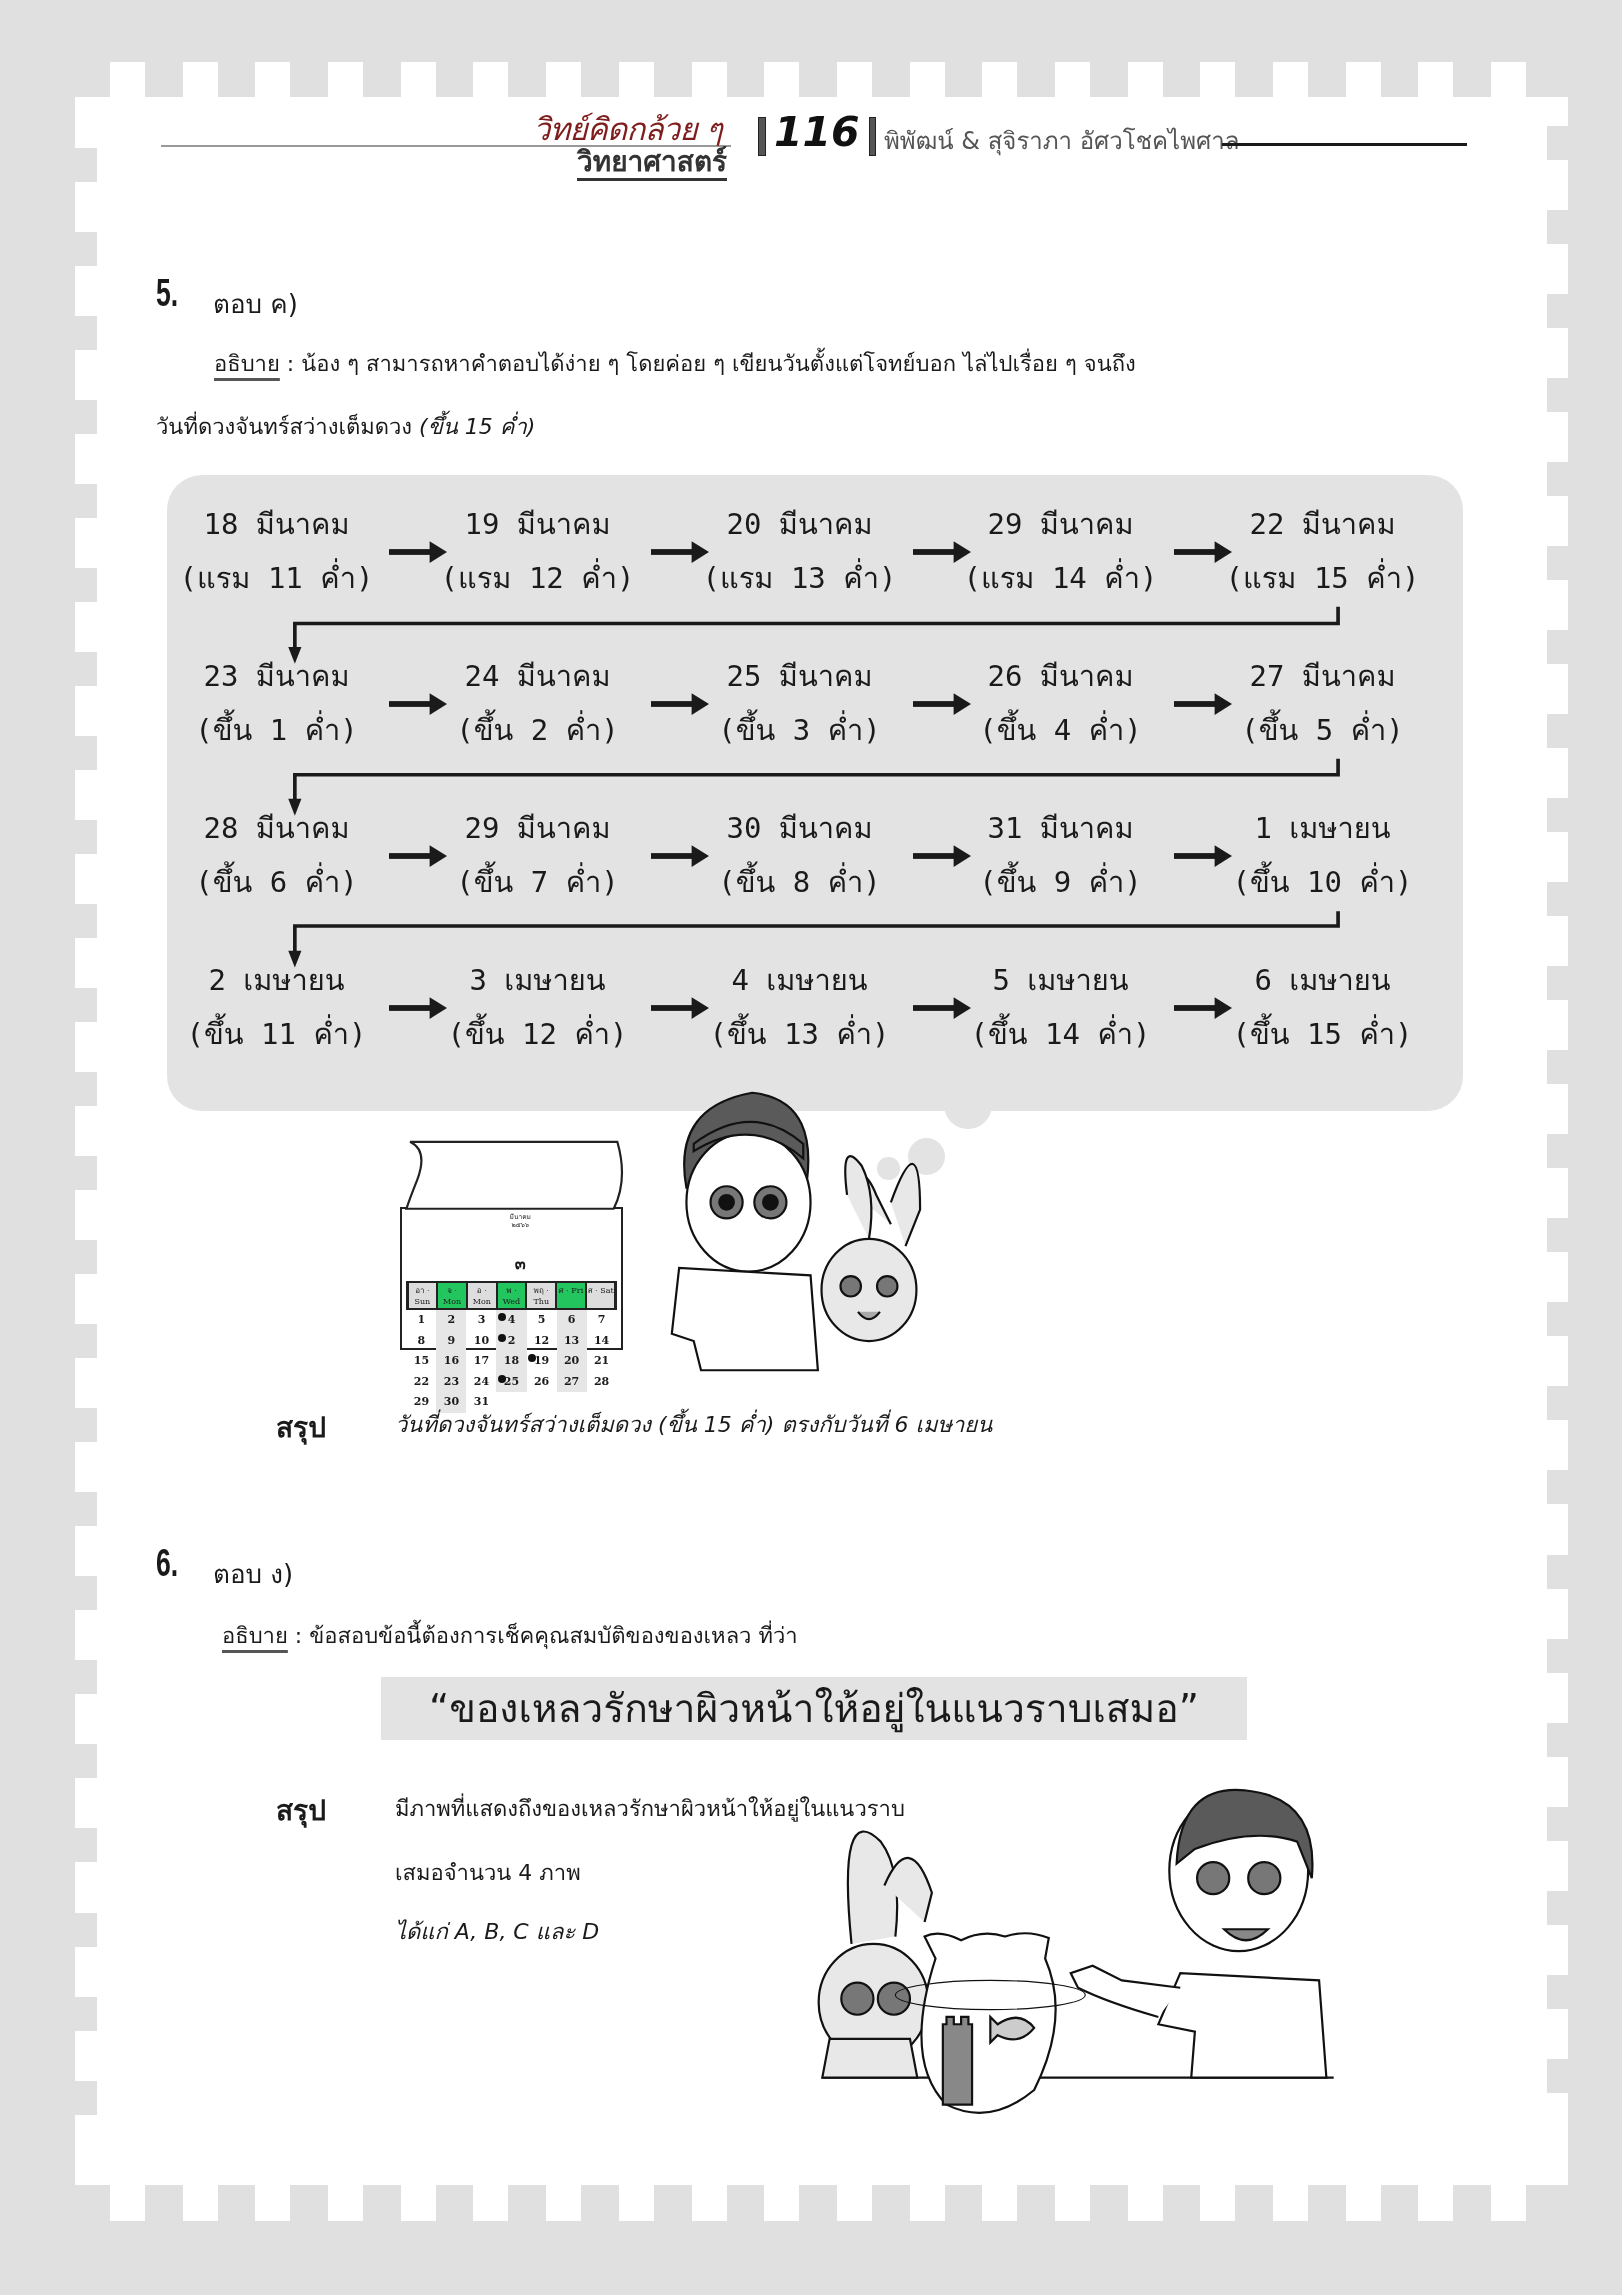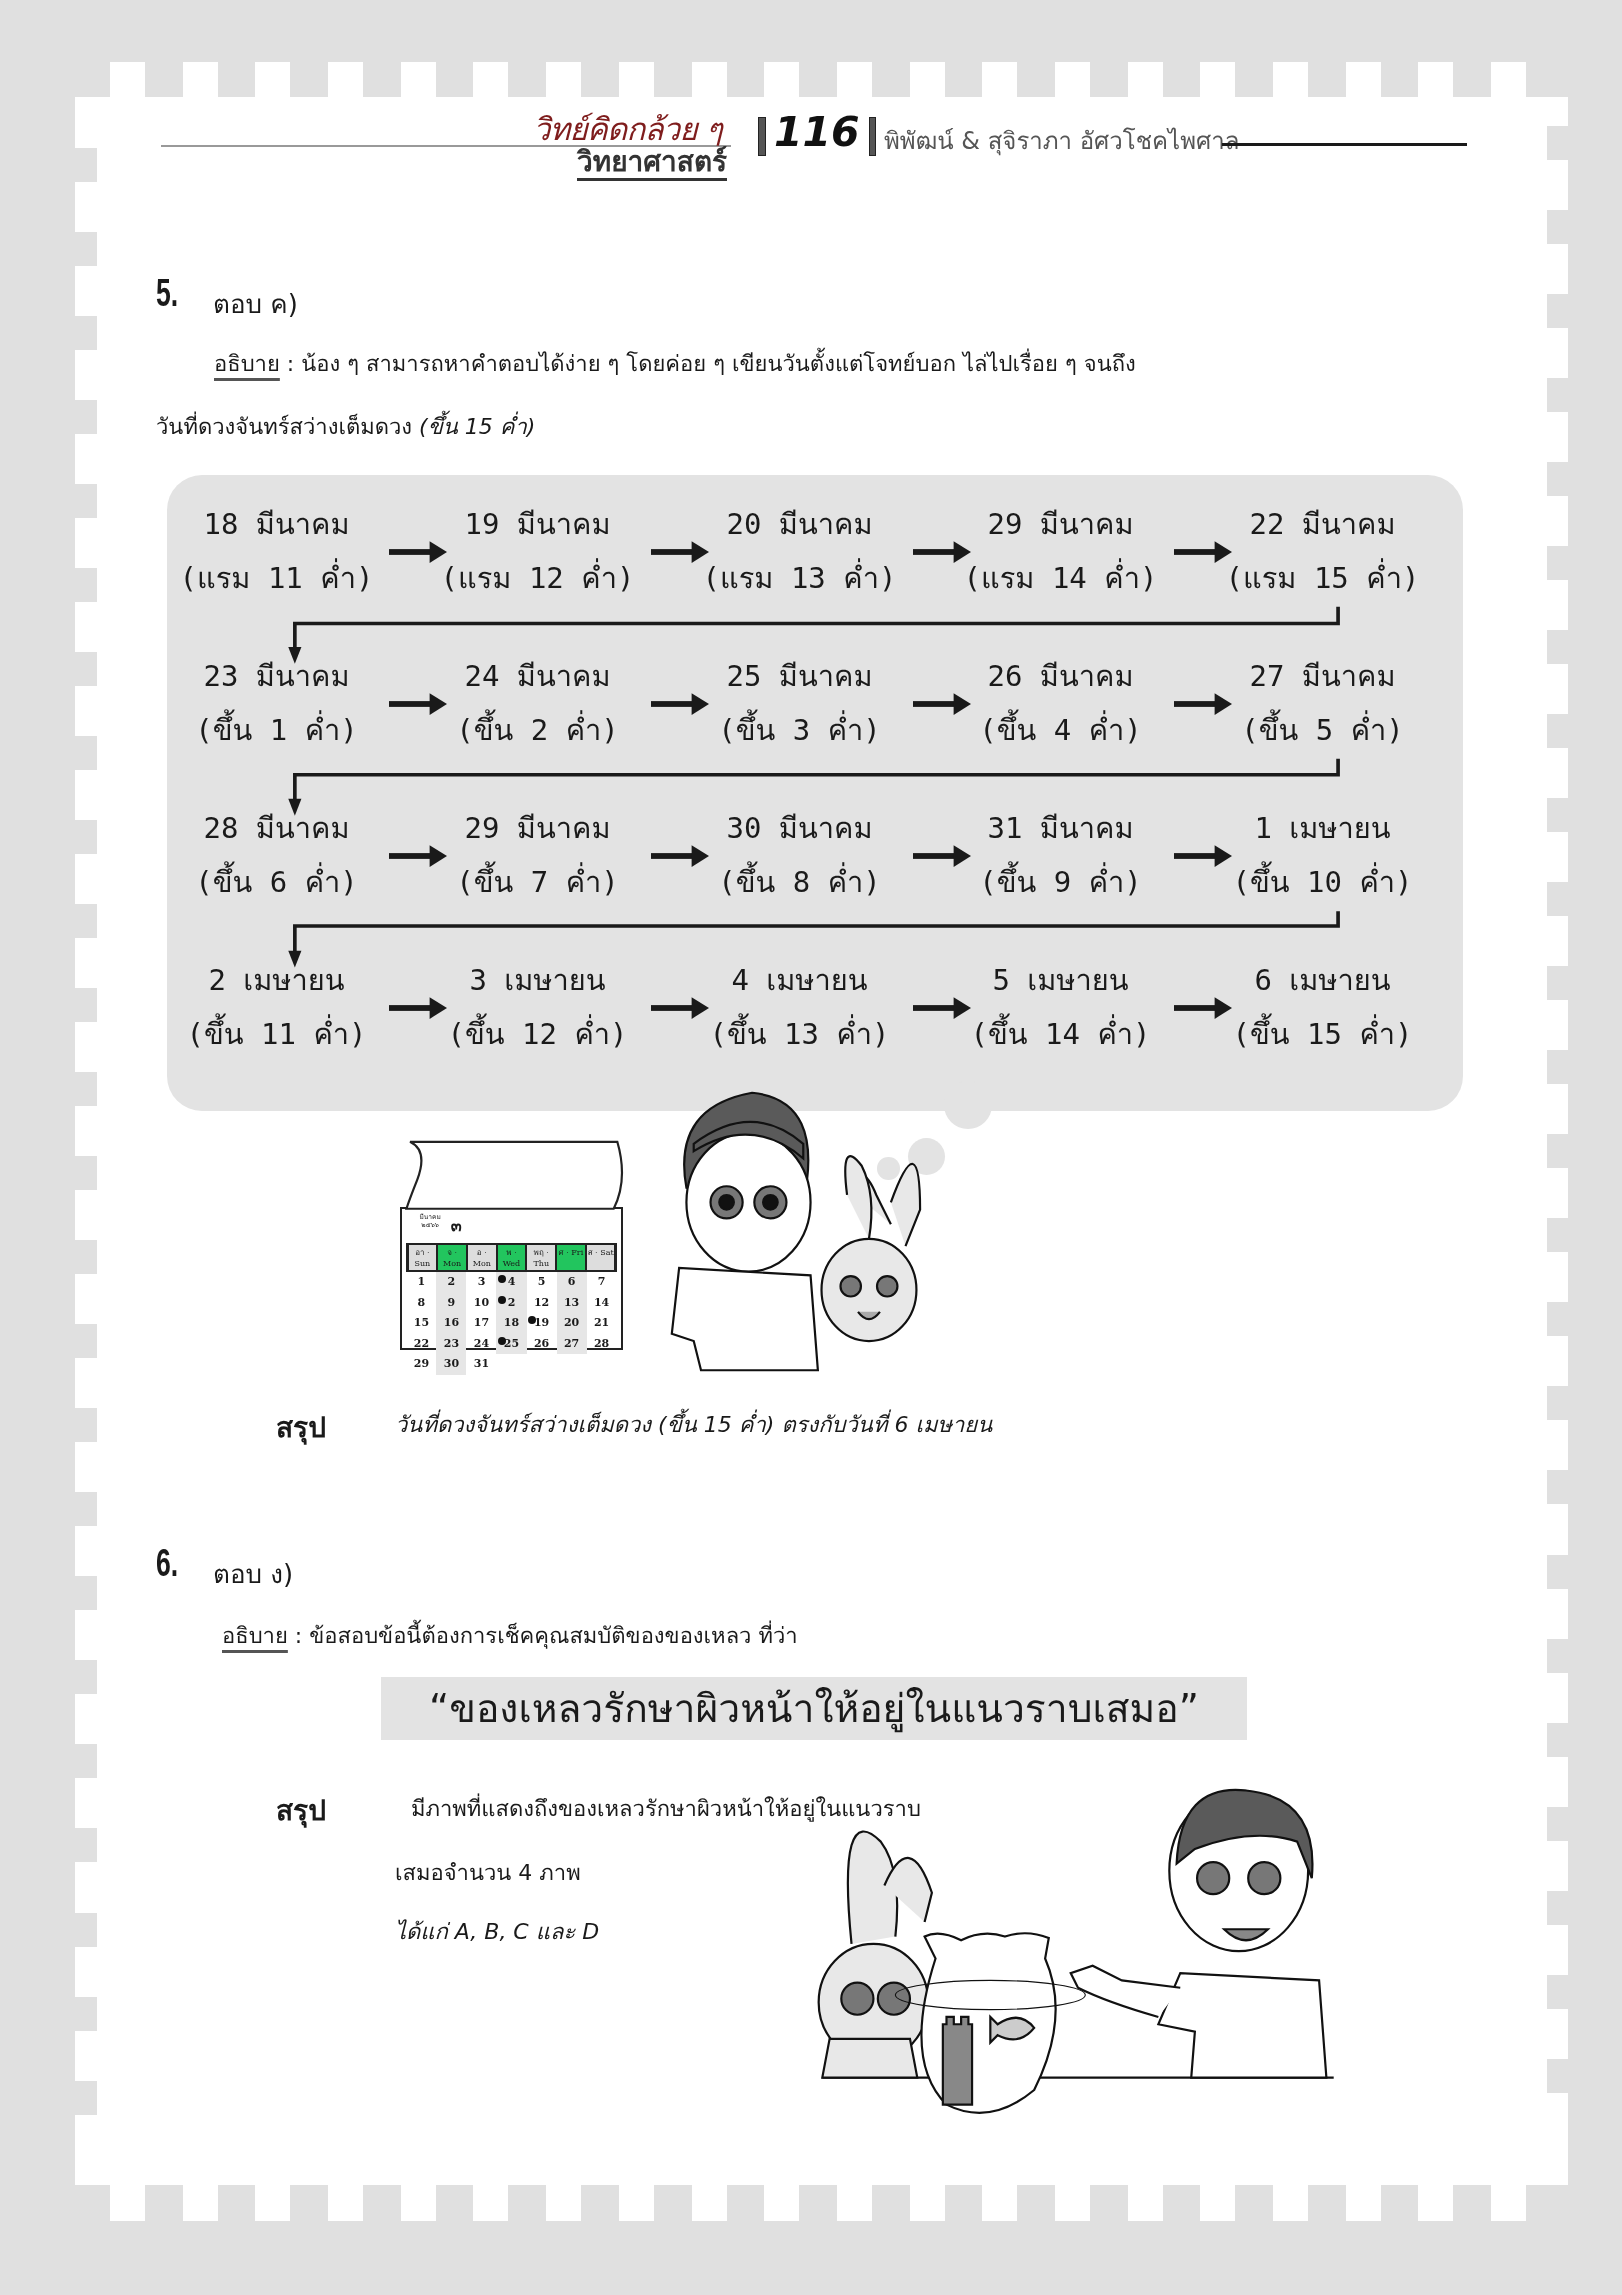--- a/index.html
+++ b/index.html
@@ -336,21 +336,21 @@
     <polyline points="1603,597 1603,617 175,617 175,656"></polyline>
   </g>
   <g fill="#1a1a1a">
     <polygon points="166,235 184,235 175,258"></polygon>
     <polygon points="166,443 184,443 175,466"></polygon>
     <polygon points="166,651 184,651 175,674"></polygon>
   </g>
 </svg>
 
 <div class="abs cal">
-  <div style="display:flex;align-items:flex-start;padding:4.4px 0 0 17.5px;gap:10px;">
+  <div style="display:flex;align-items:center;padding:4.4px 0 0 17.5px;gap:22px;flex-direction:column;">
     <div style="font-size:6.6px;line-height:8px;text-align:center;">
       <div>มีนาคม</div>
       <div>๒๕๖๖</div>
     </div>
     <div style="font-size:16px;font-weight:bold;">๓</div>
   </div>
   <div class="cal-hdr" id="calHdr">
       <span>อา · Sun</span>
       <span class="dark">จ · Mon</span>
       <span>อ · Mon</span>
@@ -423,21 +423,21 @@
 <div class="abs q-num" style="left:156px;top:1542px;">6.</div>
 <div class="abs q-ans" style="left:213px;top:1553px;">ตอบ ง)</div>
 
 <div class="abs para" style="left:222px;top:1612px;width:1169px;">
   <span class="ul">อธิบาย</span><span> : ข้อสอบข้อนี้ต้องการเช็คคุณสมบัติของของเหลว ที่ว่า</span>
 </div>
 
 <div class="abs quote-box">“ของเหลวรักษาผิวหน้าให้อยู่ในแนวราบเสมอ”</div>
 
 <div class="abs summary-label" style="left:276px;top:1788px;">สรุป</div>
-<div class="abs para" style="left:395px;top:1785px;margin-left:16px;">มีภาพที่แสดงถึงของเหลวรักษาผิวหน้าให้อยู่ในแนวราบ</div>
+<div class="abs para" style="left:395px;top:1785px;">มีภาพที่แสดงถึงของเหลวรักษาผิวหน้าให้อยู่ในแนวราบ</div>
 <div class="abs para" style="left:395px;top:1849px;">เสมอจำนวน 4 ภาพ</div>
 <div class="abs para it" style="left:395px;top:1908px;">ได้แก่ A, B, C และ D</div>
 
 <svg class="abs" style="left:815px;top:1783px;" width="526" height="351" viewBox="0 0 720 480">
   <g stroke="#111" stroke-width="3">
     <line x1="10" y1="403" x2="710" y2="403"></line>
 
     <path d="M50 220 Q30 20 90 80 Q120 120 110 210" fill="#e8e8e8"></path>
     <path d="M95 140 Q130 60 160 150 L150 190" fill="#e8e8e8"></path>
     <ellipse cx="80" cy="300" rx="75" ry="80" fill="#e8e8e8"></ellipse>

